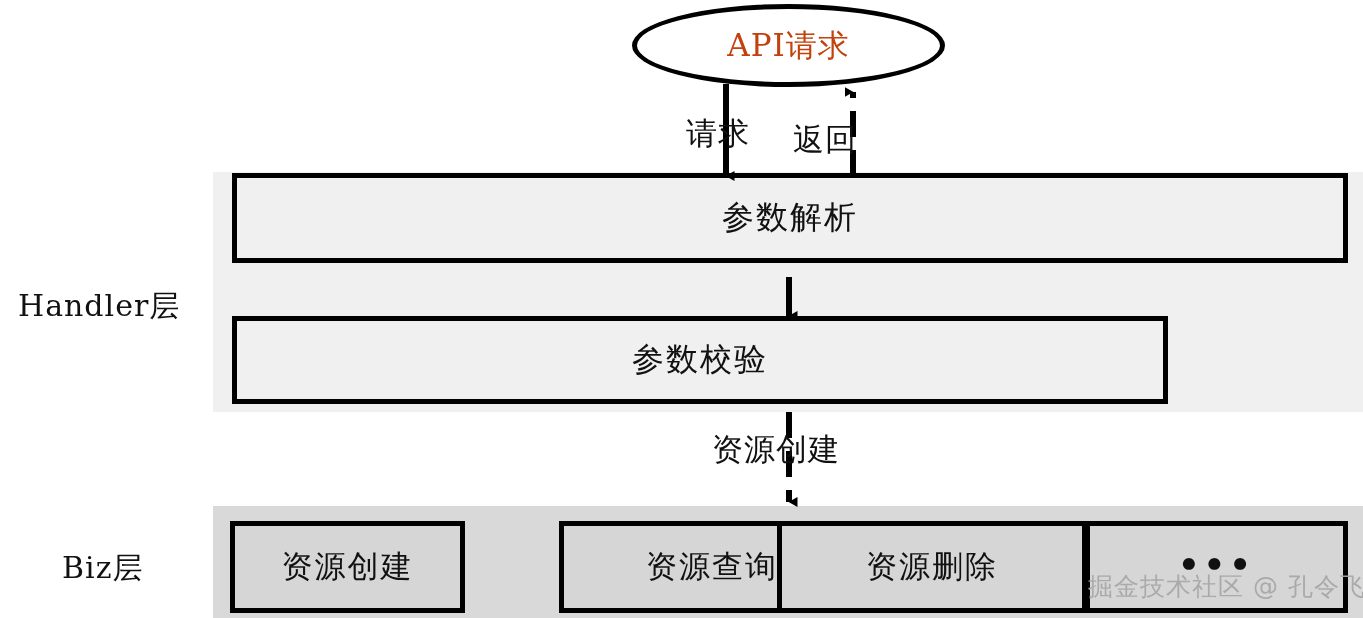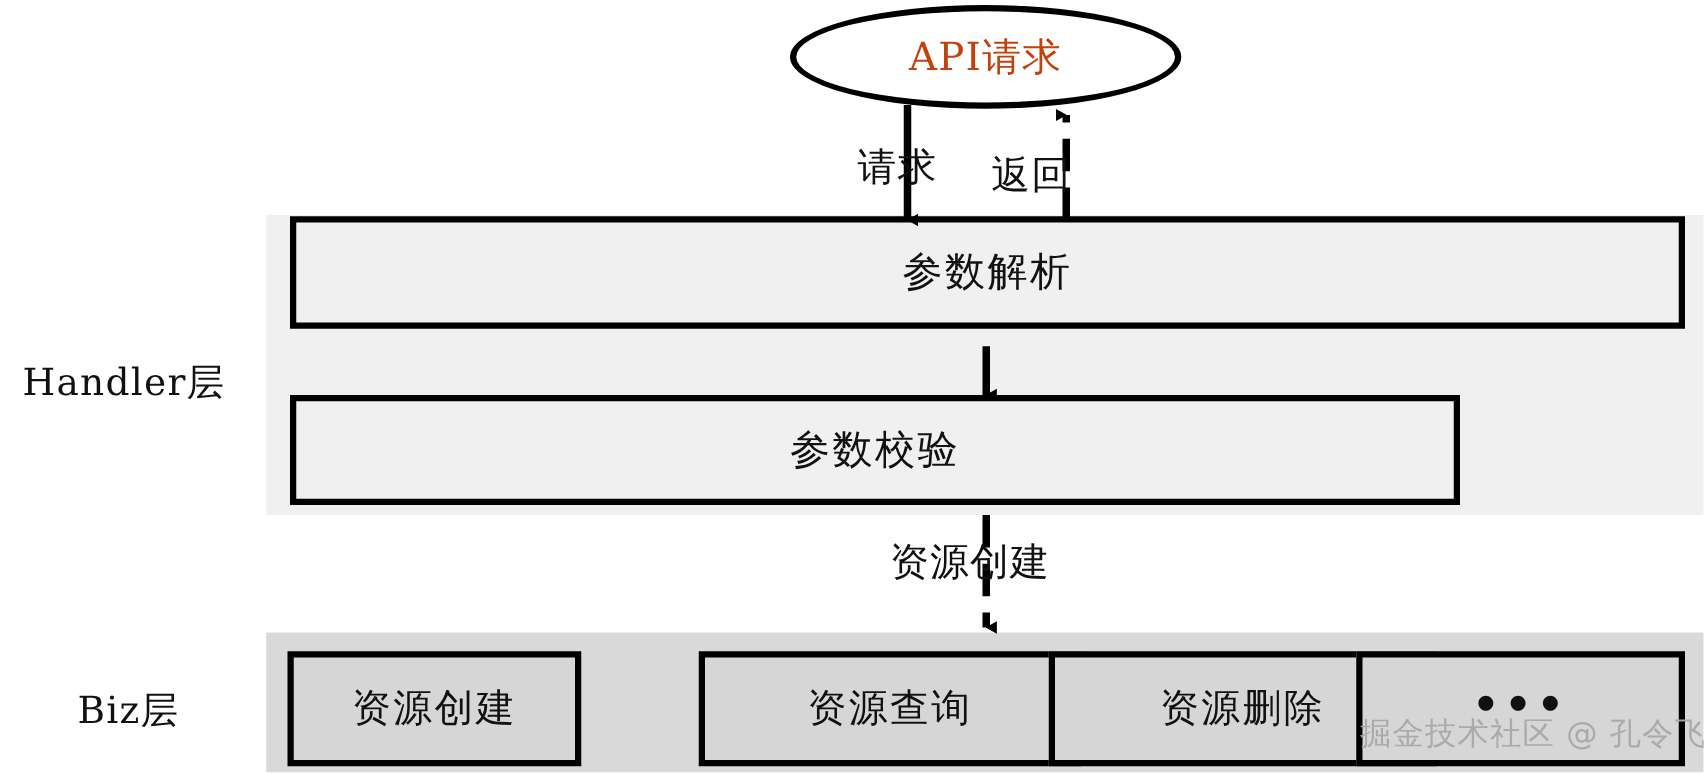--- a/index.html
+++ b/index.html
@@ -90,21 +90,21 @@
     justify-content: center;
     font-family: "DejaVu Serif", "Liberation Serif", serif;
     font-size: 31px;
     color: #111111;
     letter-spacing: 2px;
     top: 521px;
     height: 92px;
   }
   #biz-box-0 { left: 230px;  width: 235px; }
   #biz-box-1 { left: 515px;  width: 306px; margin-left: 44px; }
-  #biz-box-2 { left: 839px;  width: 310px; }
+  #biz-box-2 { left: 777px;  width: 310px; }
   #biz-box-3 { left: 1085px; width: 263px; }
   .ellipsis-text {
     font-size: 34px;
     line-height: 0.4;
     letter-spacing: 4px;
     font-weight: bold;
     position: relative;
     top: -2px;
   }
   

